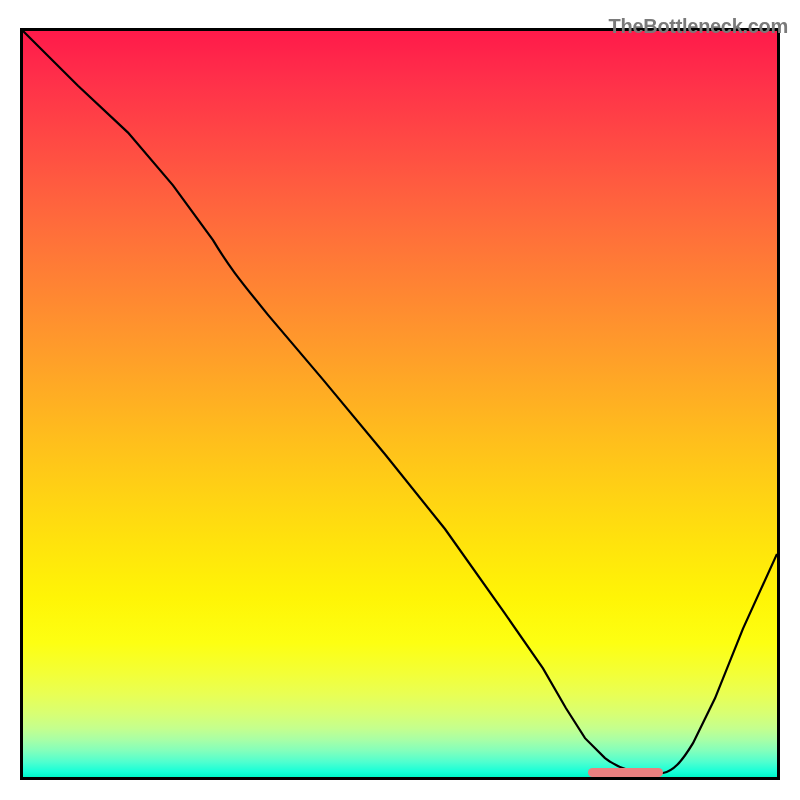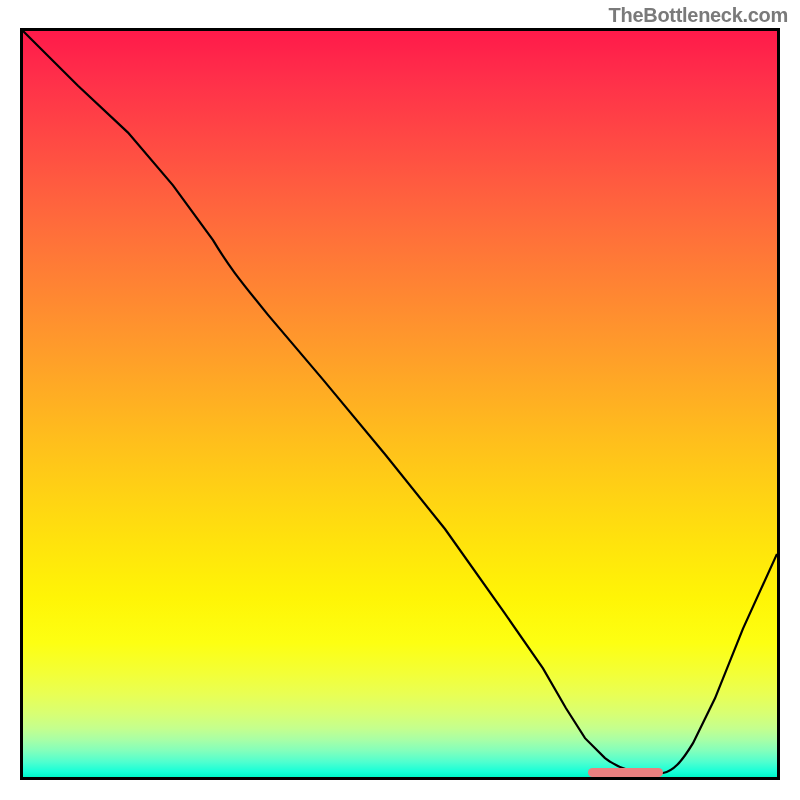--- a/index.html
+++ b/index.html
@@ -10,21 +10,21 @@
     font-family: Arial, sans-serif;
     background: #ffffff;
   }
   .container {
     position: relative;
     width: 800px;
     height: 800px;
   }
   .watermark {
     position: absolute;
-    top: 4px;
+    top: 15px;
     right: 12px;
     font-size: 20px;
     font-weight: bold;
     color: #7a7a7a;
     letter-spacing: -0.3px;
     z-index: 10;
     text-align: right;
   }
   .plot-area {
     position: absolute;

